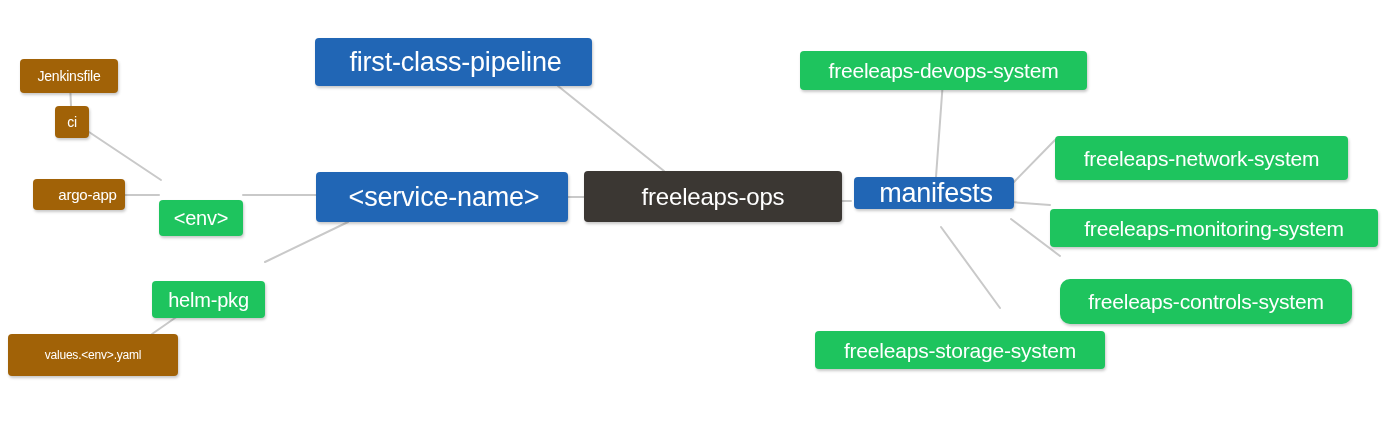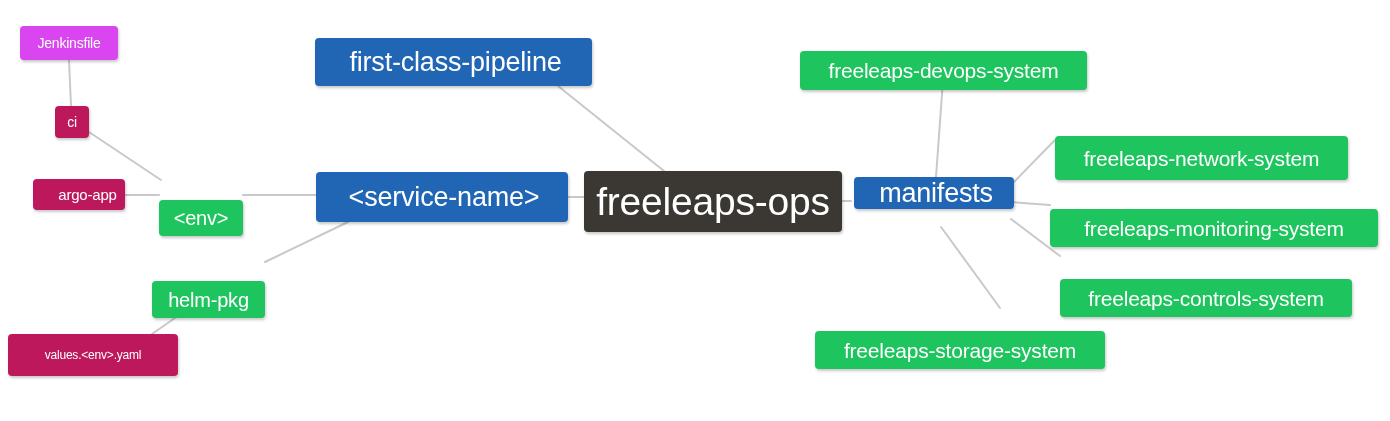--- a/index.html
+++ b/index.html
@@ -35,22 +35,22 @@
     border-radius: 4px;
     white-space: nowrap;
     box-shadow: 1px 2px 3px rgba(0,0,0,0.22);
     letter-spacing: -0.2px;
     line-height: 1;
     padding: 0 12px;
   }
   .n-root     { background: #3b3733; }
   .n-blue     { background: #2166b5; padding-left: 16px; }
   .n-green    { background: #1ec45e; margin-top: 23px; }
-  .n-orange   { background: #d946ef; }
-  .n-red      { background: #be185d; }
+  .n-orange   { background: #a16207; margin-top: 33px; }
+  .n-red      { background: #a16207; }
 </style>
 </head>
 <body>
 
 <div id="canvas">
   <svg id="edges" viewBox="0 0 1390 421" xmlns="http://www.w3.org/2000/svg">
       <line x1="69" y1="60" x2="71" y2="106" stroke="#c9c9c9" stroke-width="2" stroke-linecap="round"></line>
       <line x1="89" y1="132" x2="161" y2="180" stroke="#c9c9c9" stroke-width="2" stroke-linecap="round"></line>
       <line x1="125" y1="195" x2="159" y2="195" stroke="#c9c9c9" stroke-width="2" stroke-linecap="round"></line>
       <line x1="243" y1="195" x2="316" y2="195" stroke="#c9c9c9" stroke-width="2" stroke-linecap="round"></line>
@@ -67,21 +67,21 @@
     </svg>
   <div id="node-layer">
       <div class="node n-orange" style="left: 20px; top: 26px; width: 98px; height: 34px; font-size: 14px;">Jenkinsfile</div>
       <div class="node n-red" style="left: 55px; top: 106px; width: 34px; height: 32px; font-size: 14px;">ci</div>
       <div class="node n-red" style="left: 33px; top: 179px; width: 92px; height: 31px; font-size: 15px; padding-left: 29px;">argo-app</div>
       <div class="node n-green" style="left: 159px; top: 177px; width: 84px; height: 36px; font-size: 20px;">&lt;env&gt;</div>
       <div class="node n-green" style="left: 152px; top: 258px; width: 113px; height: 37px; font-size: 20px;">helm-pkg</div>
       <div class="node n-red" style="left: 8px; top: 334px; width: 170px; height: 42px; font-size: 12px;">values.&lt;env&gt;.yaml</div>
       <div class="node n-blue" style="left: 315px; top: 38px; width: 277px; height: 48px; font-size: 27px;">first-class-pipeline</div>
       <div class="node n-blue" style="left: 316px; top: 172px; width: 252px; height: 50px; font-size: 27px;">&lt;service-name&gt;</div>
-      <div class="node n-root" style="left: 584px; top: 171px; width: 258px; height: 61px; font-size: 39px;">freeleaps-ops</div>
+      <div class="node n-root" style="left: 584px; top: 171px; width: 258px; height: 51px; font-size: 24px;">freeleaps-ops</div>
       <div class="node n-blue" style="left: 854px; top: 177px; width: 160px; height: 32px; font-size: 27px;">manifests</div>
       <div class="node n-green" style="left: 800px; top: 28px; width: 287px; height: 39px; font-size: 21px;">freeleaps-devops-system</div>
       <div class="node n-green" style="left: 1055px; top: 113px; width: 293px; height: 44px; font-size: 21px;">freeleaps-network-system</div>
       <div class="node n-green" style="left: 1050px; top: 186px; width: 328px; height: 38px; font-size: 21px;">freeleaps-monitoring-system</div>
-      <div class="node n-green" style="left: 1060px; top: 256px; width: 292px; height: 38px; font-size: 21px;">freeleaps-controls-system</div>
+      <div class="node n-green" style="left: 1060px; top: 256px; width: 292px; height: 45px; font-size: 21px; border-radius: 10px;">freeleaps-controls-system</div>
       <div class="node n-green" style="left: 815px; top: 308px; width: 290px; height: 38px; font-size: 21px;">freeleaps-storage-system</div>
     </div>
 </div>
 
 </body></html>

